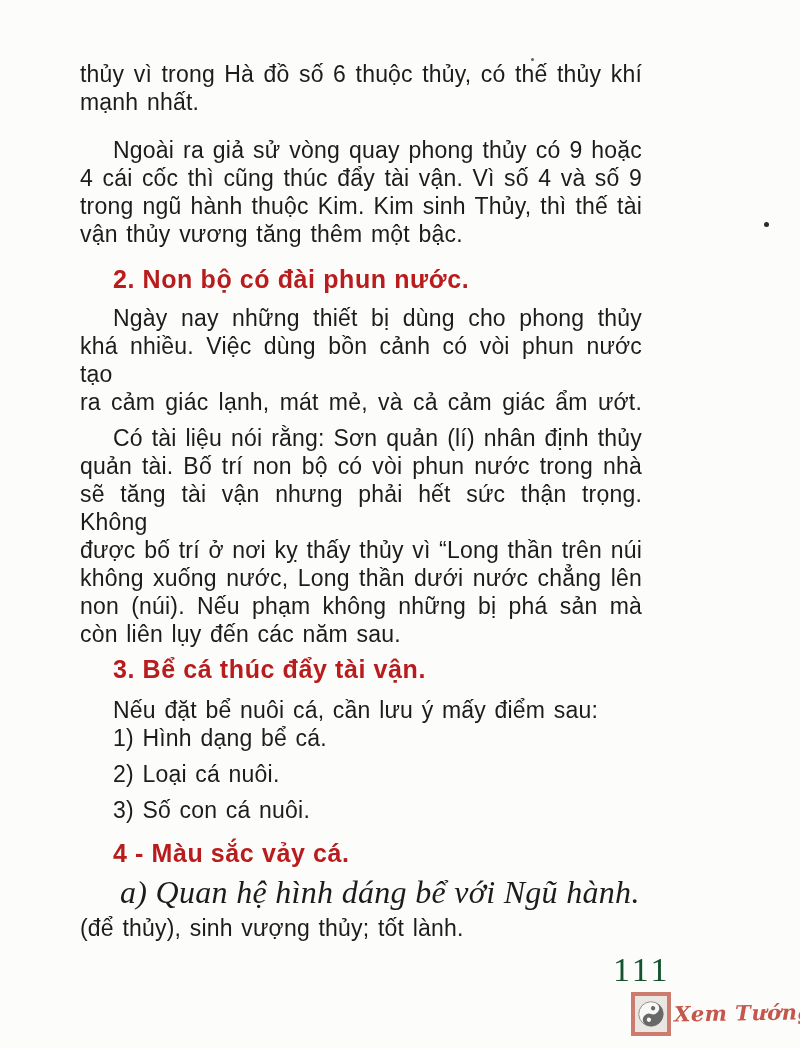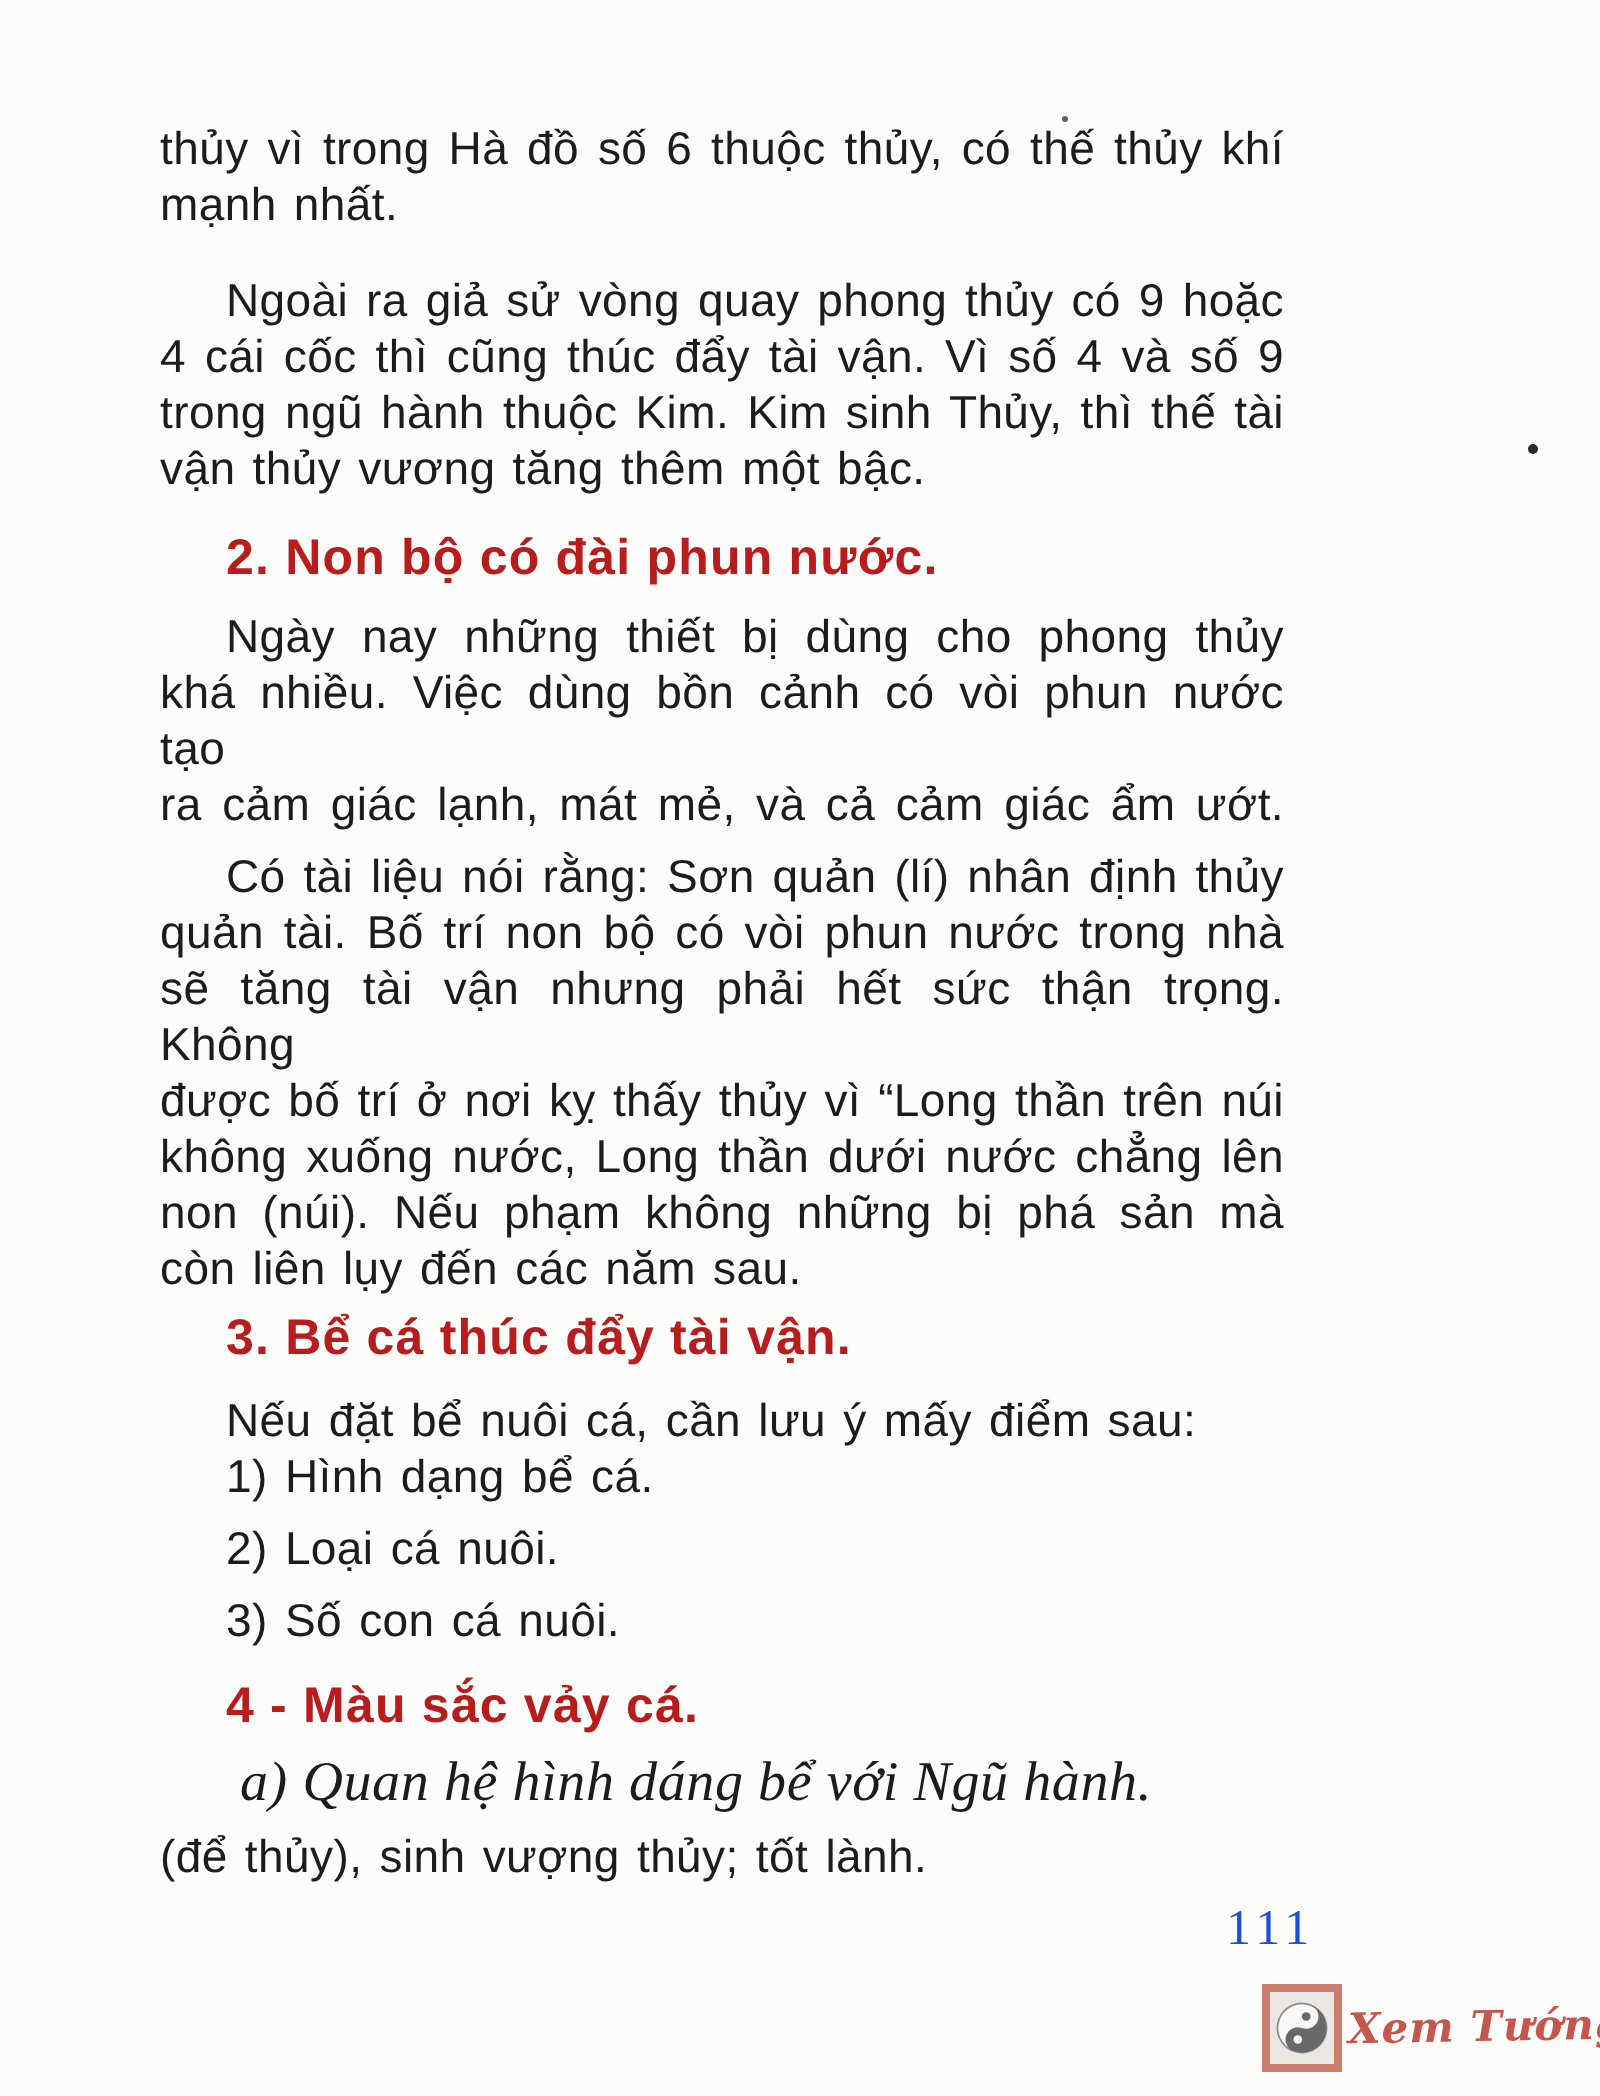--- a/index.html
+++ b/index.html
@@ -30,32 +30,32 @@
     font-weight: bold;
     font-size: 25px;
     line-height: 34px;
     padding-left: 33px;
     letter-spacing: 0.6px;
     color: #b91c1c;
   }
   .sub-italic {
     font-family: "Liberation Serif", serif;
     font-style: italic;
-    font-size: 28px;
+    font-size: 32px;
     line-height: 28px;
     padding-left: 40px;
     letter-spacing: 0.3px;
   }
   .page-num {
     position: absolute;
     left: 613px; top: 951px;
     font-family: "Liberation Serif", serif;
-    font-size: 25px;
+    font-size: 34px;
     letter-spacing: 3px;
-    color: #1d4ed8;
+    color: #14532d;
   }
   .watermark {
     position: absolute;
     left: 631px; top: 992px;
     display: flex;
     align-items: flex-start;
   }
   .wm-logo-frame {
     width: 40px; height: 44px;
     border: 4px solid #cd7b6e;

